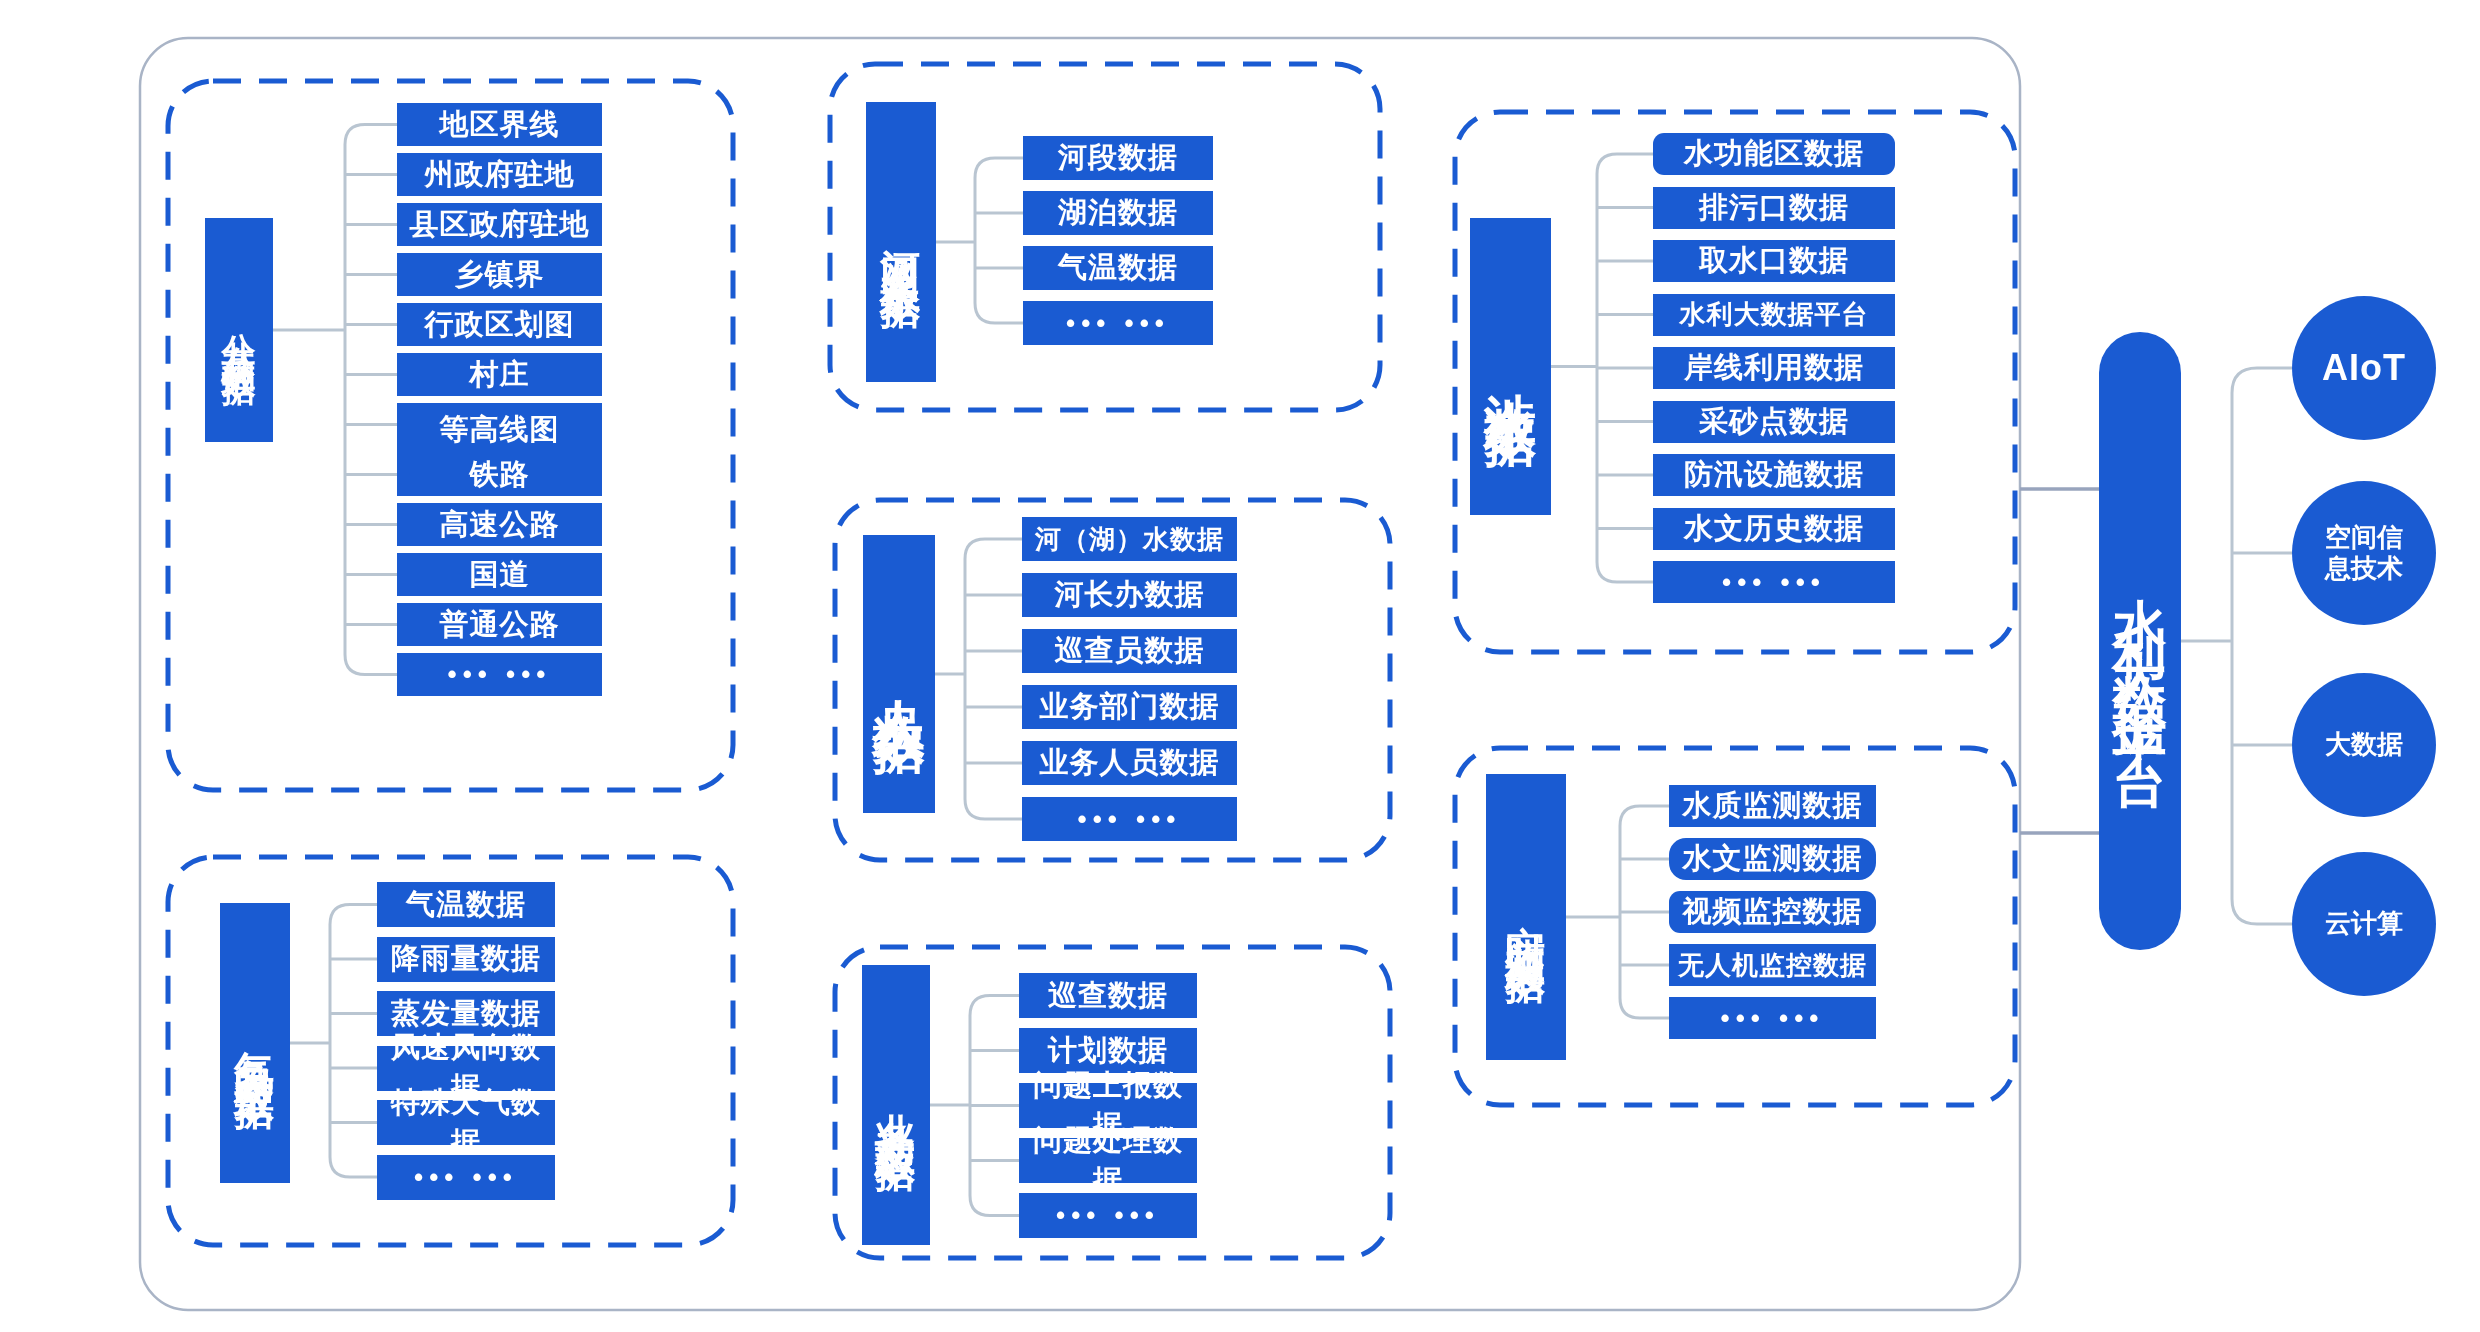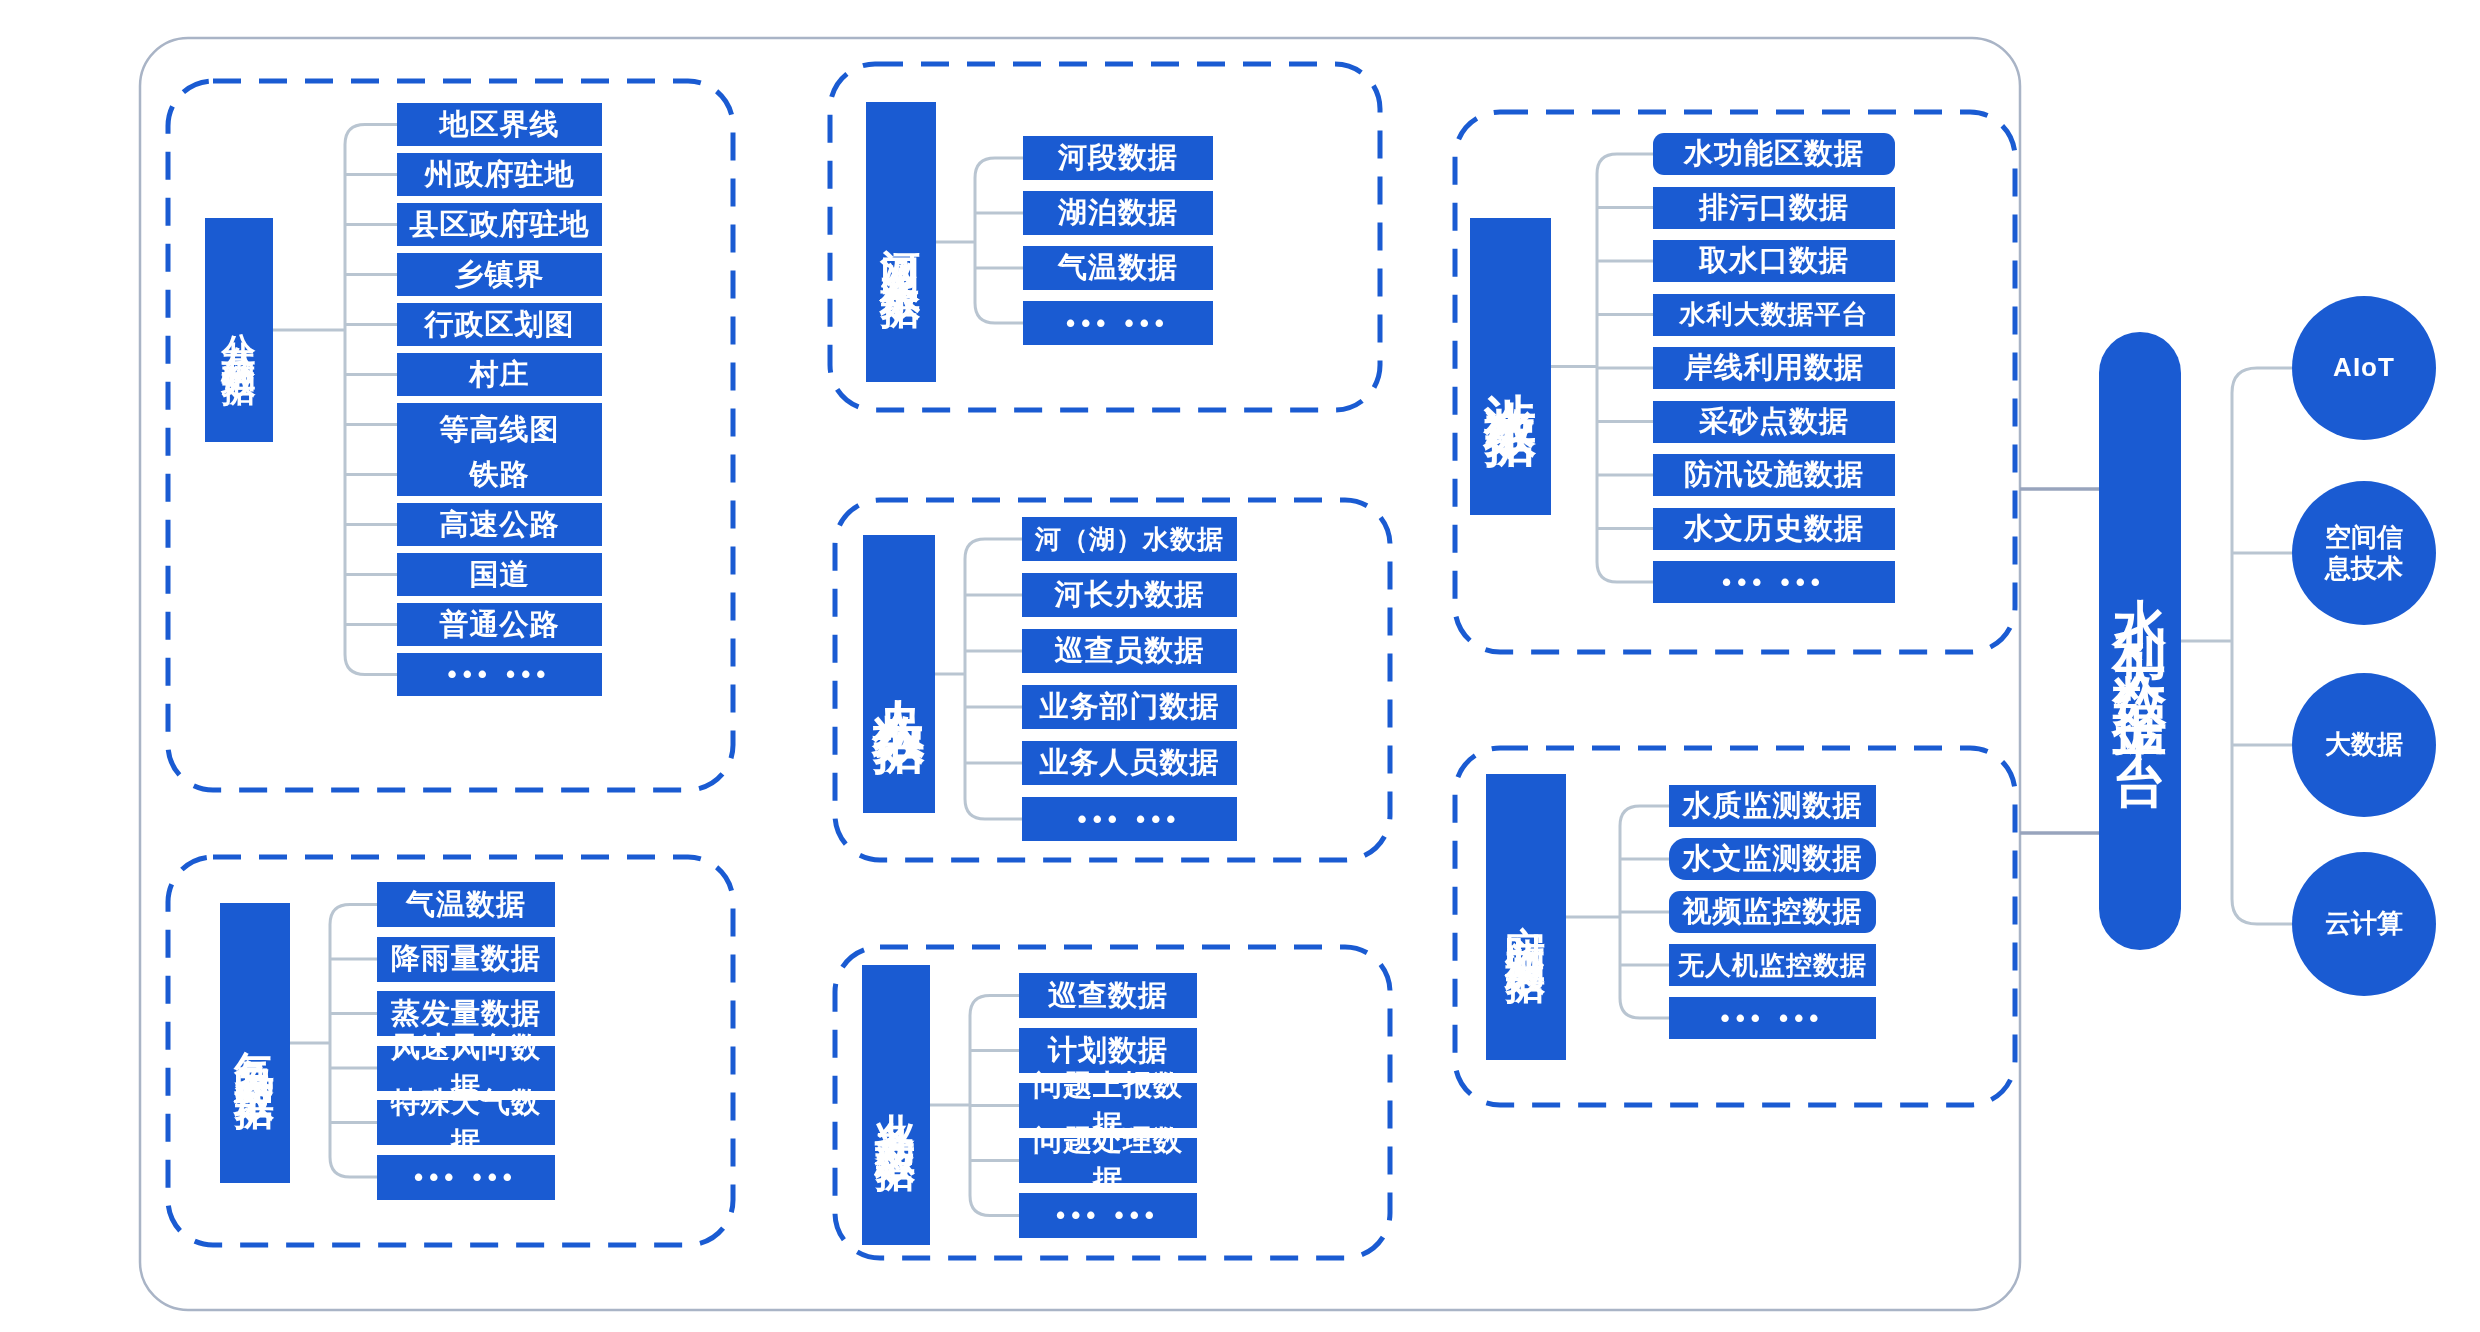--- a/index.html
+++ b/index.html
@@ -18,21 +18,21 @@
   .dots{font-size:24px;letter-spacing:6px;}
   .vlabel{
     writing-mode:vertical-rl;text-orientation:upright;
     letter-spacing:8px;
   }
   .pill{
     border-radius:42px;writing-mode:vertical-rl;text-orientation:upright;
     font-size:54px;letter-spacing:26px;padding-top:10px;
   }
   .circle{border-radius:50%;font-size:26px;line-height:1.2;padding:0 22px;}
-  .circle.latin{font-size:26px;letter-spacing:1px;}
+  .circle.latin{font-size:36px;letter-spacing:1px;}
   .group{position:absolute;pointer-events:none;}
 </style>
 </head>
 <body>
 
 <div class="stage">
   <svg id="wires" width="2480" height="1332">
       <rect x="140" y="38" width="1880" height="1272" rx="48" fill="none" stroke="#a9b4c6" stroke-width="2.5"></rect>
       <rect x="168" y="81" width="565" height="709" rx="45" fill="none" stroke="#1a5bd2" stroke-width="5" stroke-dasharray="28 18"></rect>
       <path d="M397 124.5 L365 124.5 Q345 124.5 345 144.5 L345 654.5 Q345 674.5 365 674.5 L397 674.5" fill="none" stroke="#b9c5d1" stroke-width="3"></path>

